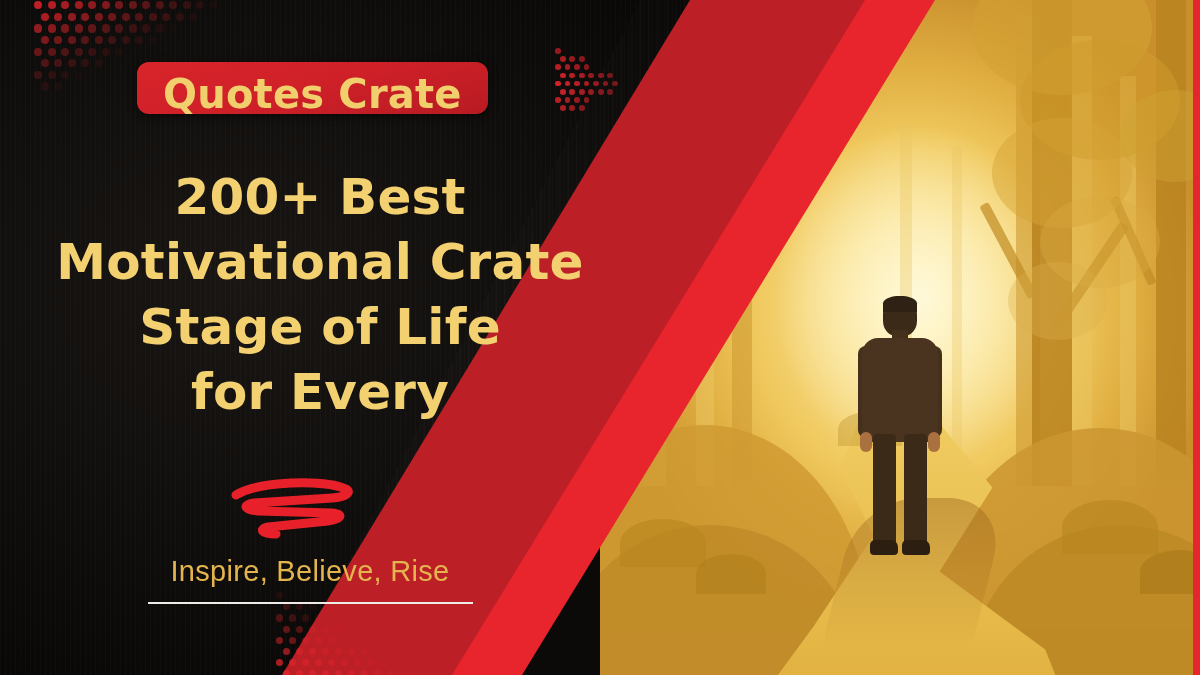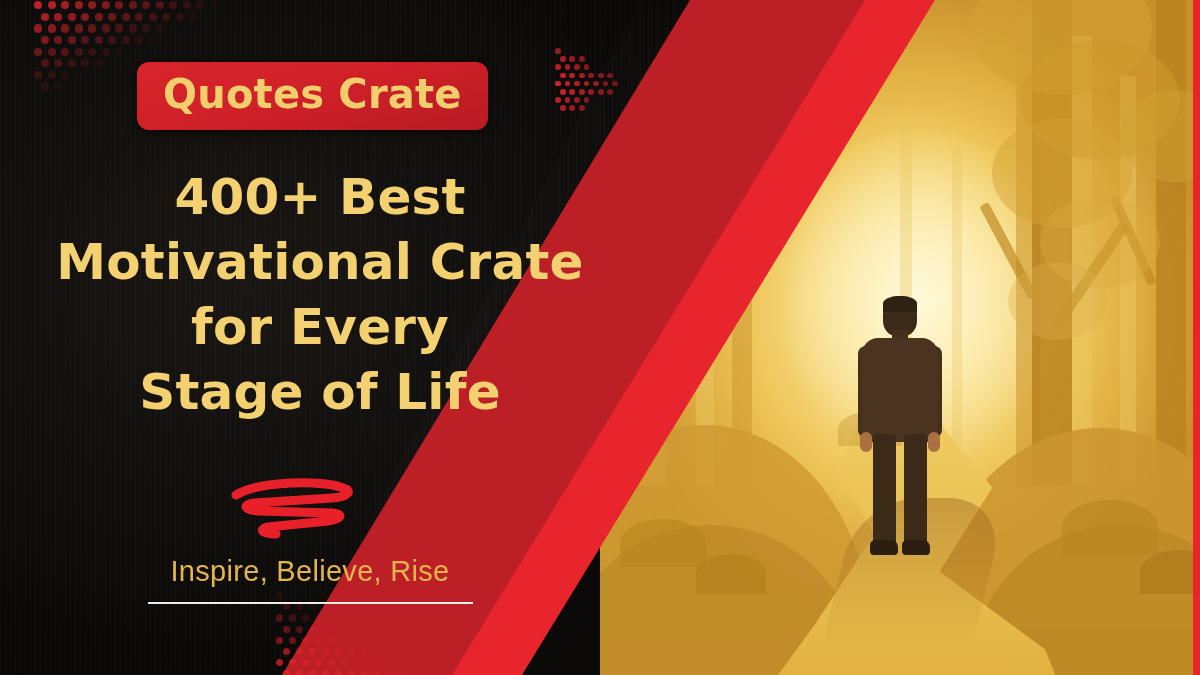--- a/index.html
+++ b/index.html
@@ -94,21 +94,21 @@
   .dots{position:absolute;pointer-events:none;}
   .dots span{position:absolute;border-radius:50%;}
 
   
   .content{position:absolute;left:0;top:0;width:700px;height:675px;}
 
   .badge{
     position:absolute;left:137px;top:62px;
     background:linear-gradient(165deg,#d9242b 0%, #cf2028 48%, #b81b23 100%);
     border-radius:12px;
-    padding:12px 26px 16px 26px;
+    padding:12px 26px 0 26px;
     box-shadow:0 2px 10px rgba(0,0,0,.55);
   }
   .badge-text{
     font-family:"DejaVu Sans", sans-serif;
     font-size:40px;font-weight:700;letter-spacing:.2px;line-height:1;
     color:#f2cf6d;white-space:nowrap;
   }
 
   .title{
     position:absolute;left:0;top:165px;width:640px;
@@ -369,24 +369,24 @@
       <span style="left: 136.5px; top: 78.26px; width: 7.2px; height: 7.2px; background: rgb(224, 36, 44); opacity: 0.026;"></span>
     </div>
 
   <div class="content">
 
     <div class="badge">
       <div class="badge-text">Quotes Crate</div>
     </div>
 
     <div class="title">
-      <span class="ln">400+ Best</span>
+      <span class="ln">200+ Best</span>
       <span class="ln">Motivational Crate</span>
+      <span class="ln">Stage of Life</span>
       <span class="ln">for Every</span>
-      <span class="ln">Stage of Life</span>
     </div>
 
     <svg class="squiggle" viewBox="0 0 130 62" xmlns="http://www.w3.org/2000/svg">
       <path d="M8 18 C30 4, 96 2, 118 12 C124 15, 118 20, 104 21 L26 26 C14 28, 16 33, 30 34 L104 36 C116 37, 114 42, 100 44 L40 50 C30 52, 34 57, 48 57" fill="none" stroke="#e8202a" stroke-width="9" stroke-linecap="round" stroke-linejoin="round"></path>
     </svg>
 
     <div class="tagline">Inspire, Believe, Rise</div>
     <div class="rule"></div>
   </div>
 

